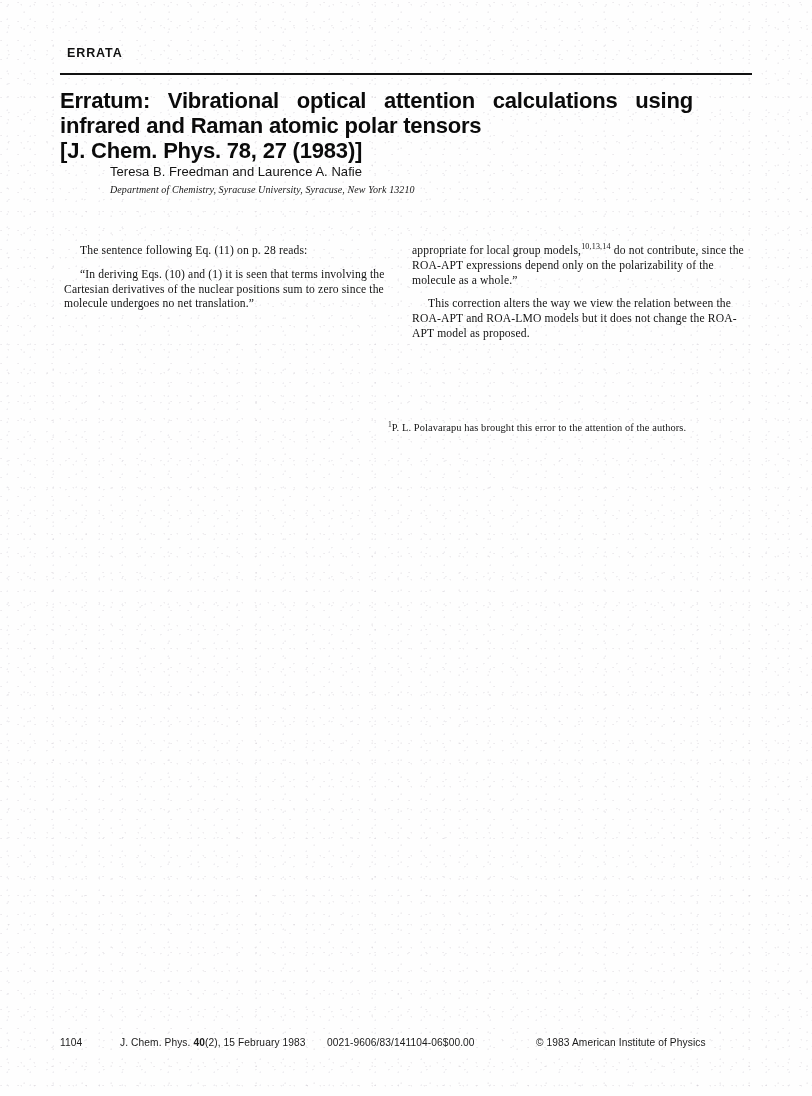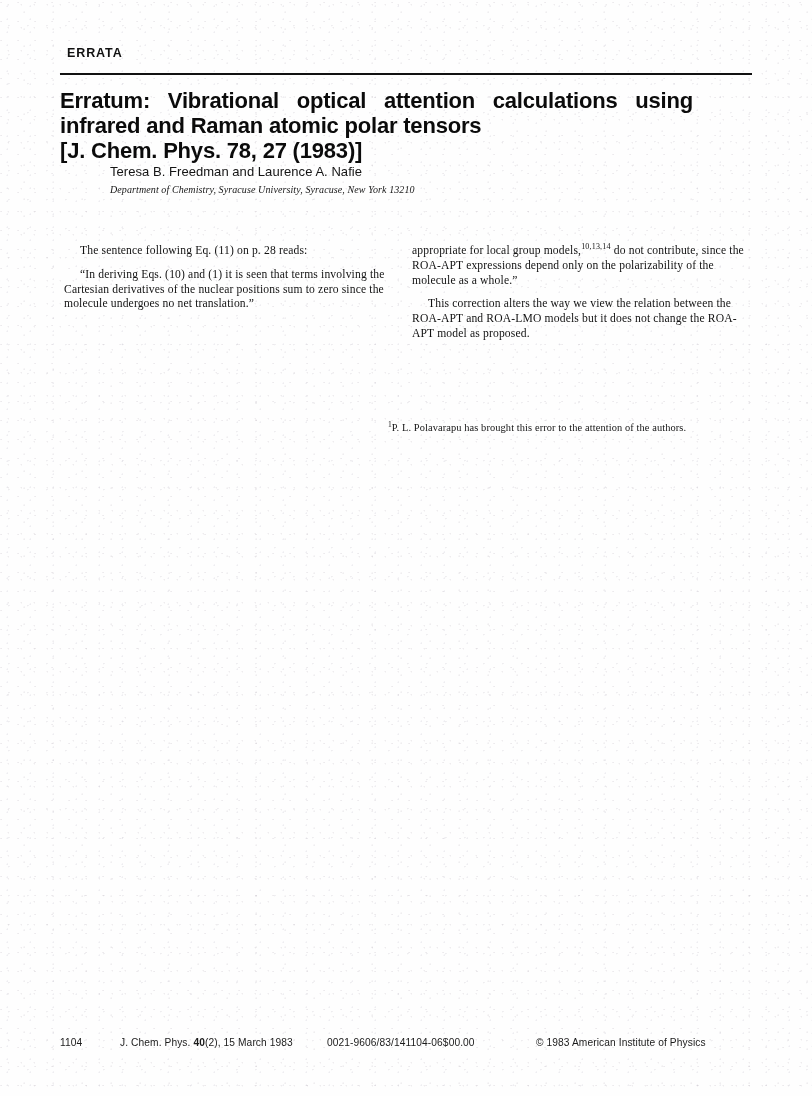--- a/index.html
+++ b/index.html
@@ -181,18 +181,18 @@
 
   <div class="col col-right">
     <p class="noindent"><span>appropriate for local group models,</span><sup class="ref">10,13,14</sup><span> do not contribute, since the ROA-APT expressions depend only on the polarizability of the molecule as a whole.”</span></p>
     <p>This correction alters the way we view the relation between the ROA-APT and ROA-LMO models but it does not change the ROA-APT model as proposed.</p>
   </div>
 
   <div class="footnote"><sup>1</sup><span>P. L. Polavarapu has brought this error to the attention of the authors.</span></div>
 
   <div class="footer">
     <span class="f-pageno">1104</span>
-    <span class="f-cite"><span>J. Chem. Phys. </span><b>40</b><span>(2), 15 March 1983</span></span>
+    <span class="f-cite"><span>J. Chem. Phys. </span><b>40</b><span>(2), 15 February 1983</span></span>
     <span class="f-code">0021-9606/83/141104-06$00.00</span>
     <span class="f-copy">© 1983 American Institute of Physics</span>
   </div>
 
 </div>
 
 </body></html>

